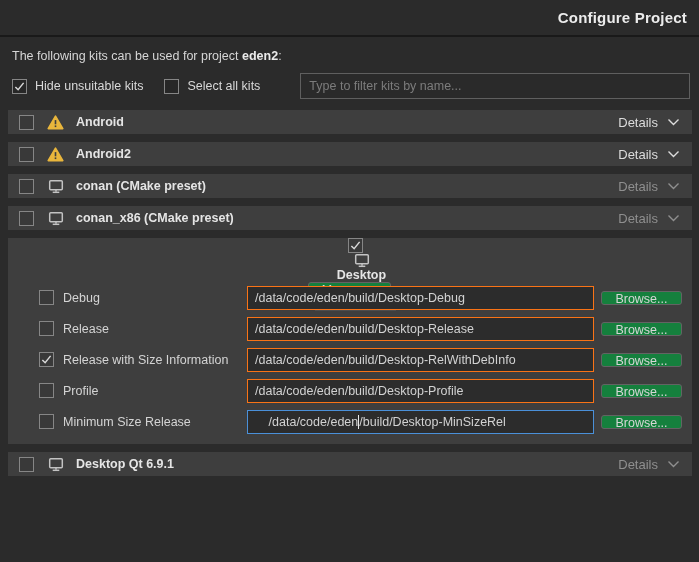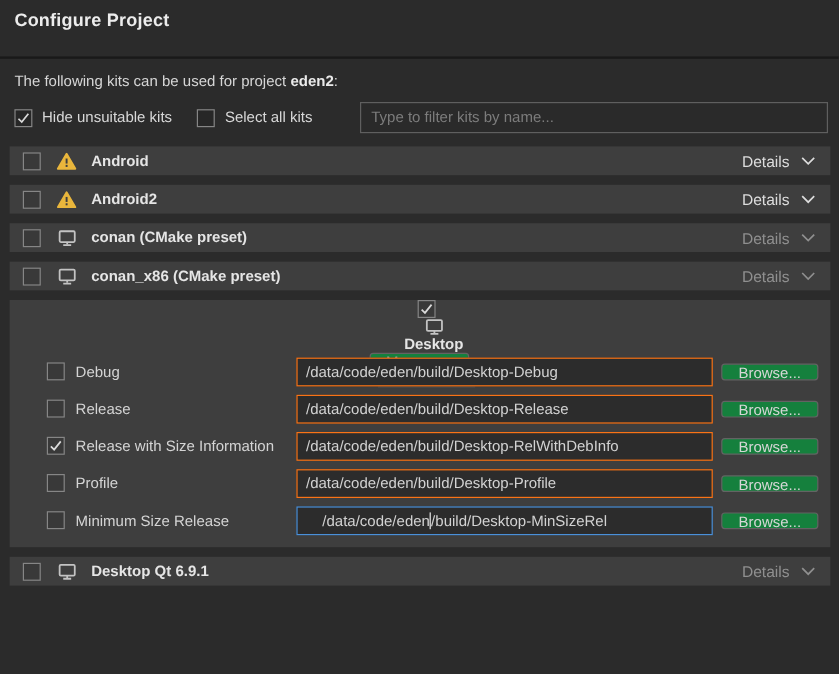--- a/index.html
+++ b/index.html
@@ -5,21 +5,21 @@
   * { box-sizing: border-box; margin: 0; padding: 0; }
   html,body { width:699px; height:562px; }
   body {
     background:#2b2b2b;
     font-family:"Liberation Sans","DejaVu Sans",sans-serif;
     color:#d6d6d6;
     overflow:hidden;
   }
   .page { width:699px; height:562px; position:relative; }
 
-  .header { padding:9px 12px 21px 12px; border-bottom:2px solid #191919; }
+  .header { padding:9px 12px 9px 12px; border-bottom:2px solid #191919;text-align:right; }
   .title { font-size:15px; font-weight:700; color:#ececec; letter-spacing:.2px; }
 
   .subtitle { padding:12px 12px 0 12px; font-size:12.5px; color:#d6d6d6; }
   .subtitle b { color:#eaeaea; }
 
   .filter-row { display:flex; align-items:center; margin:10px 9px 0 12px; height:26px; }
   .cb-group { display:flex; align-items:center; margin-right:21px; cursor:default;justify-content:space-between; }
   .cb {
     width:15px; height:15px; border:1px solid #868686; background:rgba(0,0,0,0.08);
     display:inline-flex; align-items:center; justify-content:center; flex:0 0 auto;

